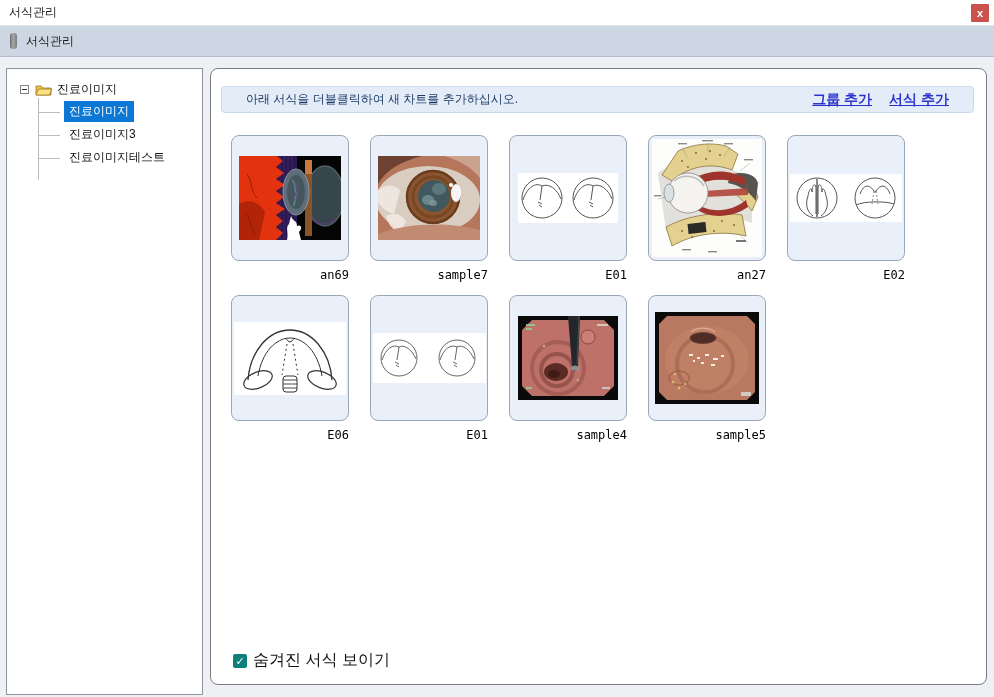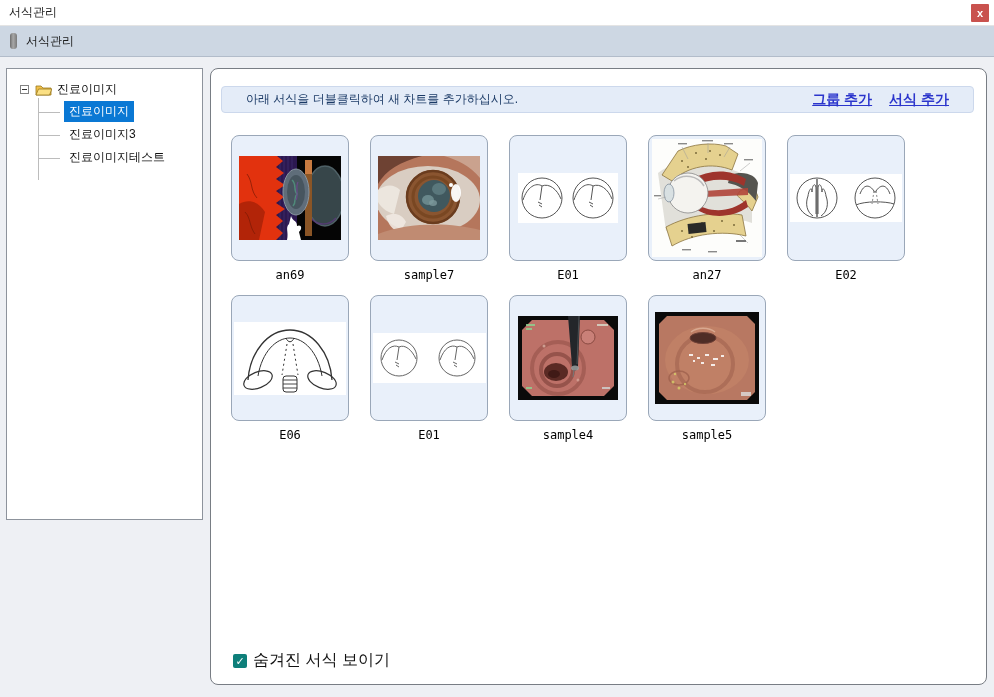--- a/index.html
+++ b/index.html
@@ -19,21 +19,21 @@
 
   
   .toolbar { position:absolute; top:26px; left:0; right:0; height:31px;
     background:#cdd7e3; border-bottom:1px solid #b2bcca;
     display:flex; align-items:center; padding-left:10px; }
   .grip-icon { width:7px; height:16px; border-radius:3px;
     background:linear-gradient(90deg,#6e6e6e,#a8a8a8 45%,#7a7a7a); }
   .toolbar-text { font-size:12px; color:#1a1a1a; margin-left:9px; }
 
   
-  .tree-panel { position:absolute; left:6px; top:68px; width:197px; height:452px;
+  .tree-panel { position:absolute; left:6px; top:68px; width:197px; height:627px;
     background:#ffffff; border:1px solid #8d939c; }
   .content-panel { position:absolute; left:210px; top:68px; width:777px; height:617px;
     background:#ffffff; border:1px solid #787d84; border-radius:8px; }
 
   
   .tree { padding:9px 0 0 13px; font-size:12px; color:#111; }
   .tree-root-row { display:flex; align-items:center; height:22px; }
   .expand-box { width:9px; height:9px; border:1px solid #828282; background:#fff;
     position:relative; flex:0 0 auto; cursor:pointer; }
   .expand-box::before { content:''; position:absolute; left:1px; right:1px; top:3px;
@@ -56,21 +56,21 @@
   .instruction { flex:1; font-size:12px; color:#1b3a66; }
   .hdr-link { font-size:14px; font-weight:bold; color:#2b35cc;
     text-decoration:underline; margin-left:17px; cursor:pointer; white-space:nowrap; }
 
   
   .grid { display:flex; flex-wrap:wrap; padding:22px 0 0 20px; }
   .cell { width:118px; margin:0 21px 13px 0; }
   .thumb { height:126px; background:#e9f0fa; border:1px solid #9aa7b8;
     border-radius:8px; display:flex; align-items:center; justify-content:center;
     cursor:pointer; overflow:hidden; }
-  .cell-label { margin-top:7px; text-align:center; font-size:12px; color:#000;
+  .cell-label { margin-top:7px; text-align:right; font-size:12px; color:#000;
     font-family:"DejaVu Sans Mono","Liberation Mono",monospace; }
 
   
   .footer { position:absolute; left:22px; right:14px; bottom:13px;
     display:flex; justify-content:space-between; align-items:center; }
   .footer-note { font-size:12px; color:#8d8d8d; }
   .chk-group { display:flex; align-items:center; cursor:pointer; }
   .chk-box { width:14px; height:14px; background:#0e7f7a; border-radius:2px;
     color:#fff; font-size:11px; line-height:14px; text-align:center; }
   .chk-label { font-size:16px; color:#111; margin-left:6px; }

